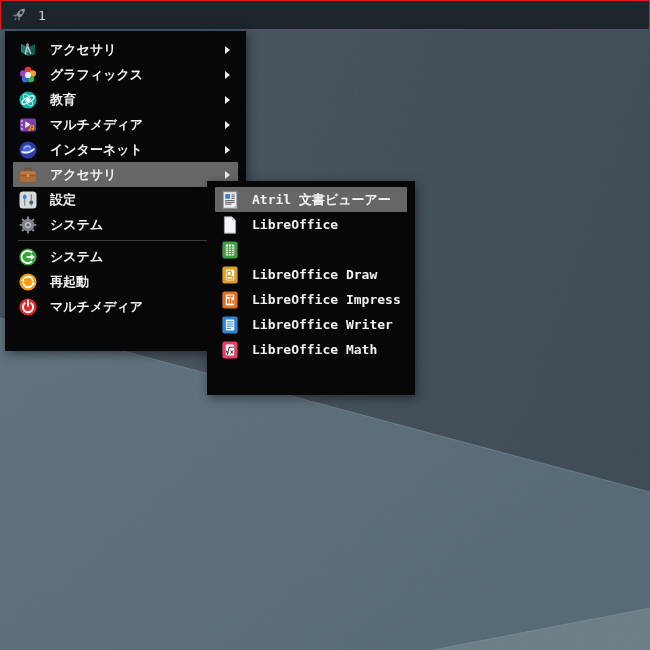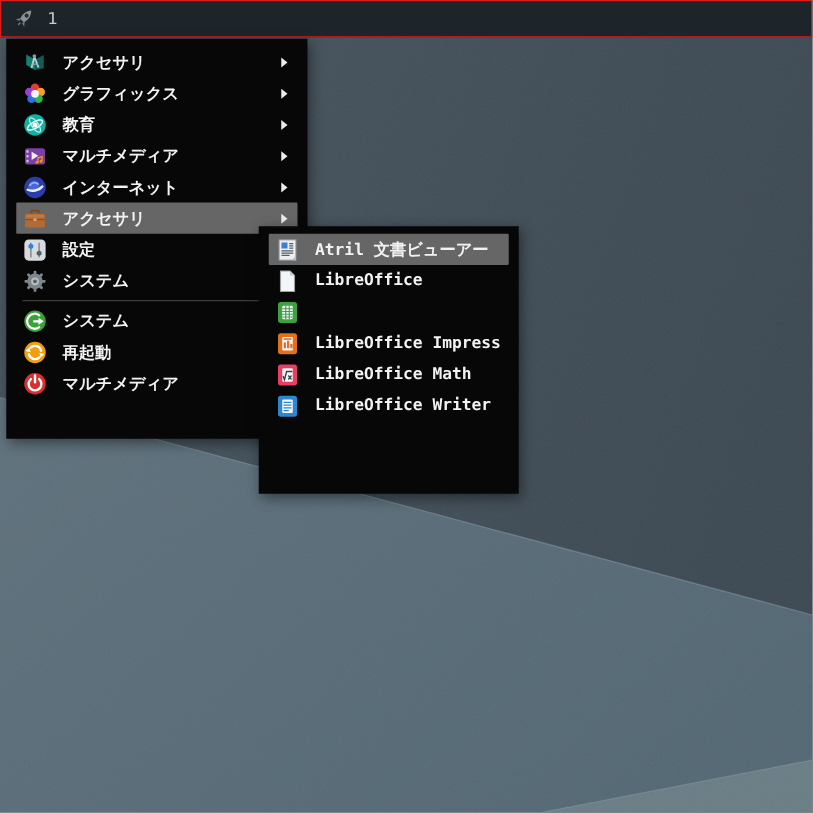--- a/index.html
+++ b/index.html
@@ -250,46 +250,57 @@
           <svg viewBox="0 0 20 20">
             <rect x="2.4" y="1.6" width="15.2" height="16.8" rx="2.2" fill="#3f9f43"></rect>
             <rect x="5.8" y="4.6" width="8.4" height="10.8" rx="1" fill="#f7f8f9"></rect>
             <path d="M5.8 7 h8.4 M5.8 9.2 h8.4 M5.8 11.4 h8.4 M5.8 13.6 h8.4 M8.6 4.6 v10.8 M11.4 4.6 v10.8" stroke="#3f9f43" stroke-width="0.9" fill="none"></path>
           </svg>
         </span>
       </div>
       <div class="menu-item">
         <span class="mi-icon">
           <svg viewBox="0 0 20 20">
+            <rect x="2.4" y="1.6" width="15.2" height="16.8" rx="2.2" fill="#d9a021"></rect>
+            <rect x="5.8" y="4.6" width="8.4" height="10.8" rx="1" fill="#f7f8f9"></rect>
+            <circle cx="9.2" cy="8.4" r="2.3" fill="none" stroke="#d9a021" stroke-width="1.1"></circle>
+            <rect x="7.1" y="11.6" width="5.8" height="2.6" fill="none" stroke="#d9a021" stroke-width="1.1"></rect>
+          </svg>
+        </span>
+        <span class="mi-label">LibreOffice Draw</span>
+      </div>
+      <div class="menu-item">
+        <span class="mi-icon">
+          <svg viewBox="0 0 20 20">
             <rect x="2.4" y="1.6" width="15.2" height="16.8" rx="2.2" fill="#e2711d"></rect>
             <rect x="5.8" y="4.6" width="8.4" height="10.8" rx="1" fill="#f7f8f9"></rect>
             <rect x="6.8" y="5.6" width="6.4" height="1.3" fill="#e2711d"></rect>
             <rect x="7" y="9" width="1.8" height="4.6" fill="#e2711d"></rect>
             <rect x="9.6" y="7.6" width="1.8" height="6" fill="#e2711d"></rect>
             <rect x="12.2" y="10.2" width="1.8" height="3.4" fill="#e2711d"></rect>
           </svg>
         </span>
         <span class="mi-label">LibreOffice Impress</span>
       </div>
       <div class="menu-item">
         <span class="mi-icon">
           <svg viewBox="0 0 20 20">
+            <rect x="2.4" y="1.6" width="15.2" height="16.8" rx="2.2" fill="#2e86d0"></rect>
+            <rect x="5.8" y="4.6" width="8.4" height="10.8" rx="1" fill="#f7f8f9"></rect>
+            <path d="M6.8 6.8 h6.4 M6.8 9 h6.4 M6.8 11.2 h6.4 M6.8 13.4 h4.2" stroke="#2e86d0" stroke-width="1" fill="none"></path>
+          </svg>
+        </span>
+        <span class="mi-label">LibreOffice Writer</span>
+      </div>
+      <div class="menu-item">
+        <span class="mi-icon">
+          <svg viewBox="0 0 20 20">
             <rect x="2.4" y="1.6" width="15.2" height="16.8" rx="2.2" fill="#e83e63"></rect>
             <rect x="5.8" y="4.6" width="8.4" height="10.8" rx="1" fill="#f7f8f9"></rect>
             <path d="M6.4 10.8 l1.2 3 l1.7 -6.6 h4.6" stroke="#3a3f44" stroke-width="1.1" fill="none"></path>
             <path d="M10.6 10.4 l2.6 3.2 M13.2 10.4 l-2.6 3.2" stroke="#3a3f44" stroke-width="1" fill="none"></path>
           </svg>
         </span>
         <span class="mi-label">LibreOffice Math</span>
       </div>
-      <div class="menu-item">
-        <span class="mi-icon">
-          <svg viewBox="0 0 20 20">
-            <rect x="2.4" y="1.6" width="15.2" height="16.8" rx="2.2" fill="#2e86d0"></rect>
-            <rect x="5.8" y="4.6" width="8.4" height="10.8" rx="1" fill="#f7f8f9"></rect>
-            <path d="M6.8 6.8 h6.4 M6.8 9 h6.4 M6.8 11.2 h6.4 M6.8 13.4 h4.2" stroke="#2e86d0" stroke-width="1" fill="none"></path>
-          </svg>
-        </span>
-        <span class="mi-label">LibreOffice Writer</span>
-      </div>
     </div>
 
 </div>
 
 </body></html>

